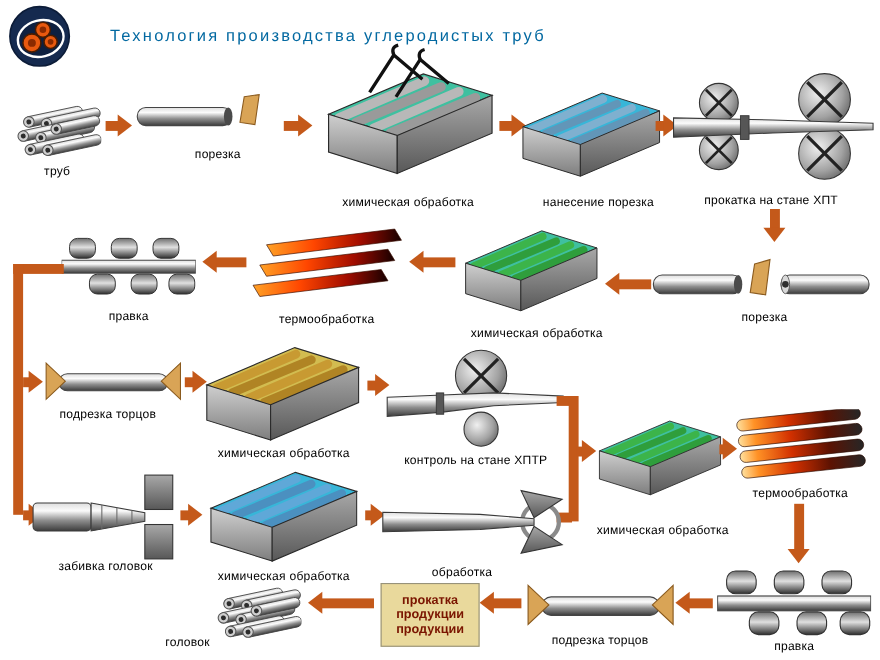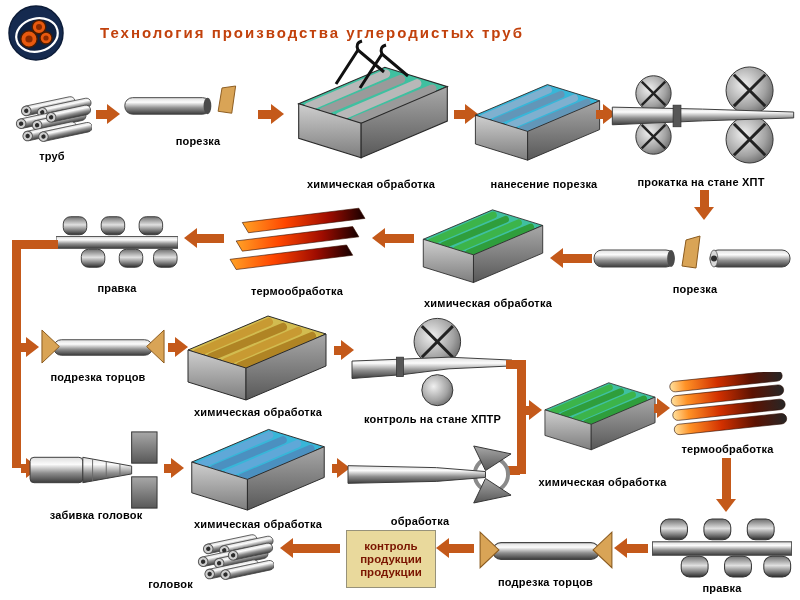--- a/index.html
+++ b/index.html
@@ -1,19 +1,19 @@
 <!DOCTYPE html>
 <html><head>
 <meta charset="utf-8">
 <style>
   *{margin:0;padding:0;box-sizing:border-box}
   html,body{width:800px;height:600px}
   body{position:relative;background:#fff;font-family:"Liberation Sans",sans-serif;overflow:hidden}
-  .lbl{position:absolute;font-size:11px;font-weight:bold;color:#000;text-align:center;letter-spacing:.2px;line-height:1.15}
-  .title{position:absolute;left:100px;top:24px;font-size:15px;font-weight:bold;color:#c2410c;letter-spacing:2px;white-space:nowrap}
+  .lbl{position:absolute;font-size:11px;font-weight:normal;color:#000;text-align:center;letter-spacing:.2px;line-height:1.15}
+  .title{position:absolute;left:100px;top:24px;font-size:15px;font-weight:normal;color:#0369a1;letter-spacing:2px;white-space:nowrap}
   svg.icon{position:absolute;overflow:visible}
   .arrR,.arrL{position:absolute;height:21px}
   .arrR .sh{position:absolute;left:0;right:11px;top:6px;height:9px;background:#c4591a}
   .arrR .hd{position:absolute;right:0;top:0;width:0;height:0;border-left:13px solid #c4591a;border-top:10.5px solid transparent;border-bottom:10.5px solid transparent}
   .arrL .sh{position:absolute;left:11px;right:0;top:6px;height:9px;background:#c4591a}
   .arrL .hd{position:absolute;left:0;top:0;width:0;height:0;border-right:13px solid #c4591a;border-top:10.5px solid transparent;border-bottom:10.5px solid transparent}
   .arrD{position:absolute;width:21px}
   .arrD .sh{position:absolute;top:0;bottom:11px;left:6px;width:9px;background:#c4591a}
   .arrD .hd{position:absolute;bottom:0;left:0;width:0;height:0;border-top:13px solid #c4591a;border-left:10.5px solid transparent;border-right:10.5px solid transparent}
   .bar{position:absolute;background:#c4591a}
@@ -385,21 +385,21 @@
     <use href="#symPodrezka"></use>
   </svg>
 <div class="lbl" style="left:468px;top:576px;width:155px">подрезка торцов</div>
 
 <div class="arrL" style="left:436px;top:538px;width:38px">
     <div class="sh"></div>
     <div class="hd"></div>
   </div>
 
 <div class="kontrol" style="left:346px;top:530px;width:90px;height:58px">
-<span>контроль</span>
+<span>прокатка</span>
 <span>продукции</span>
 <span>продукции</span>
 </div>
 
 <div class="arrL" style="left:280px;top:538px;width:60px">
     <div class="sh"></div>
     <div class="hd"></div>
   </div>
 
 <svg class="icon" style="left:192px;top:518px" width="82" height="69">

